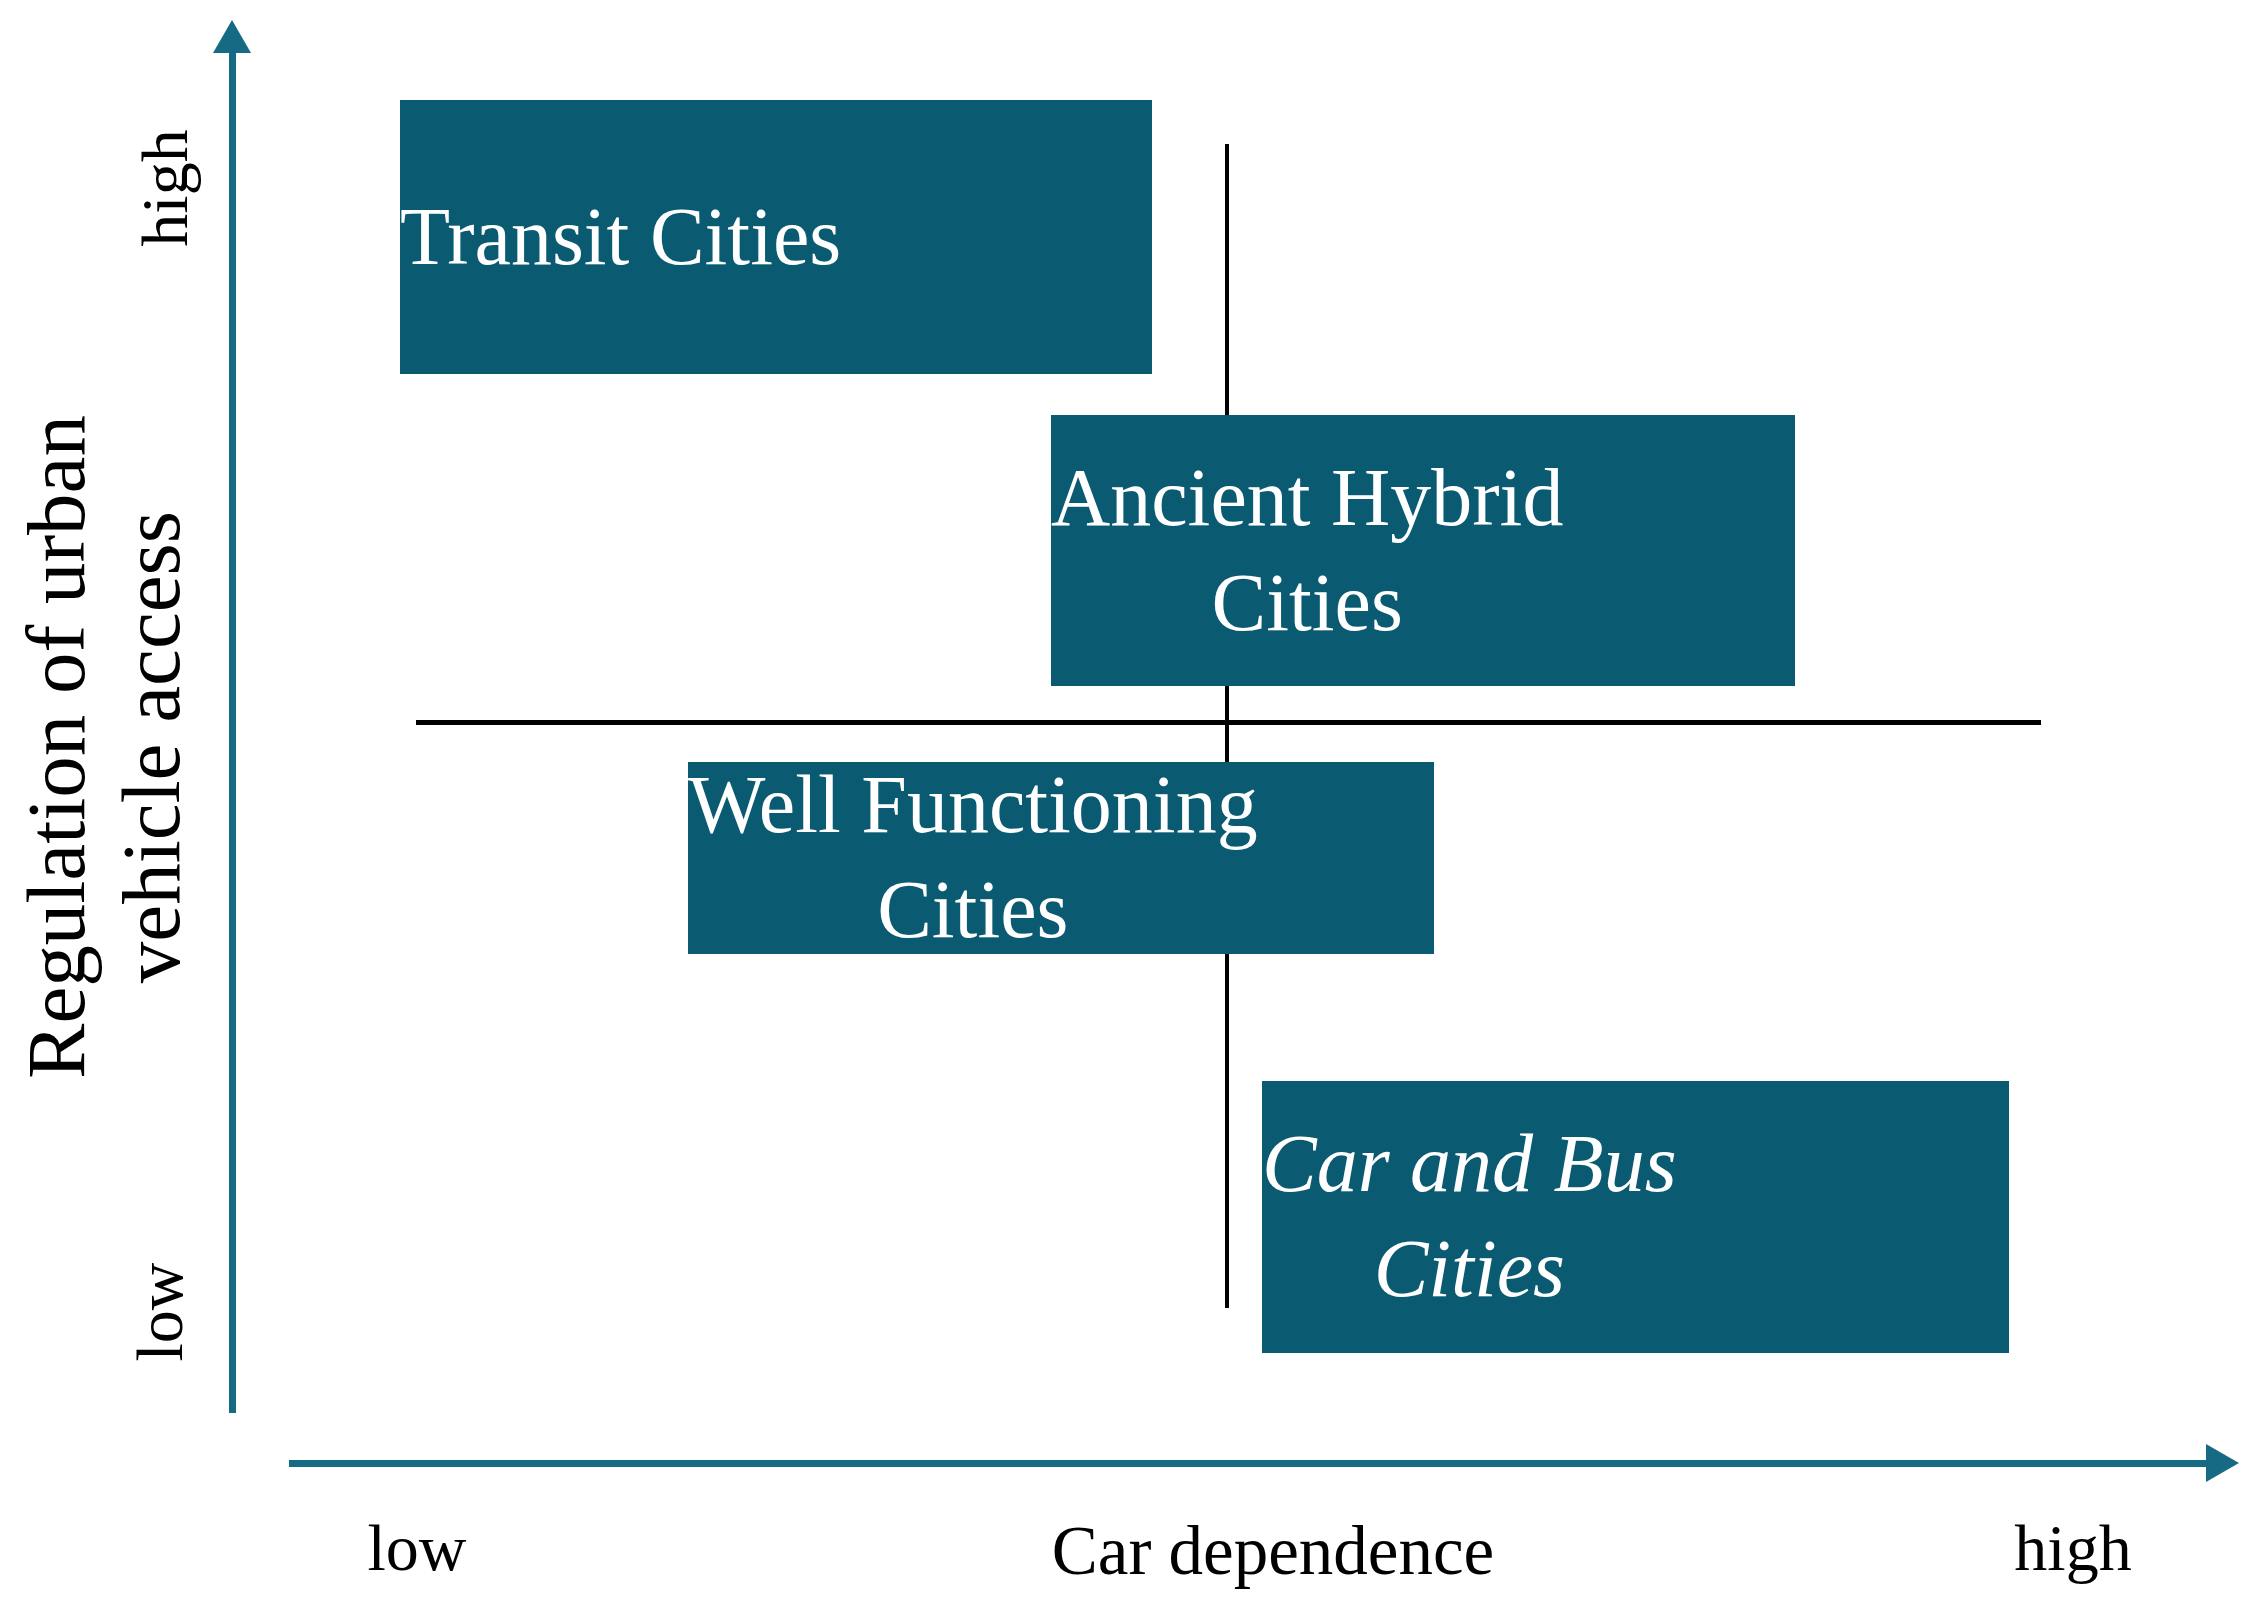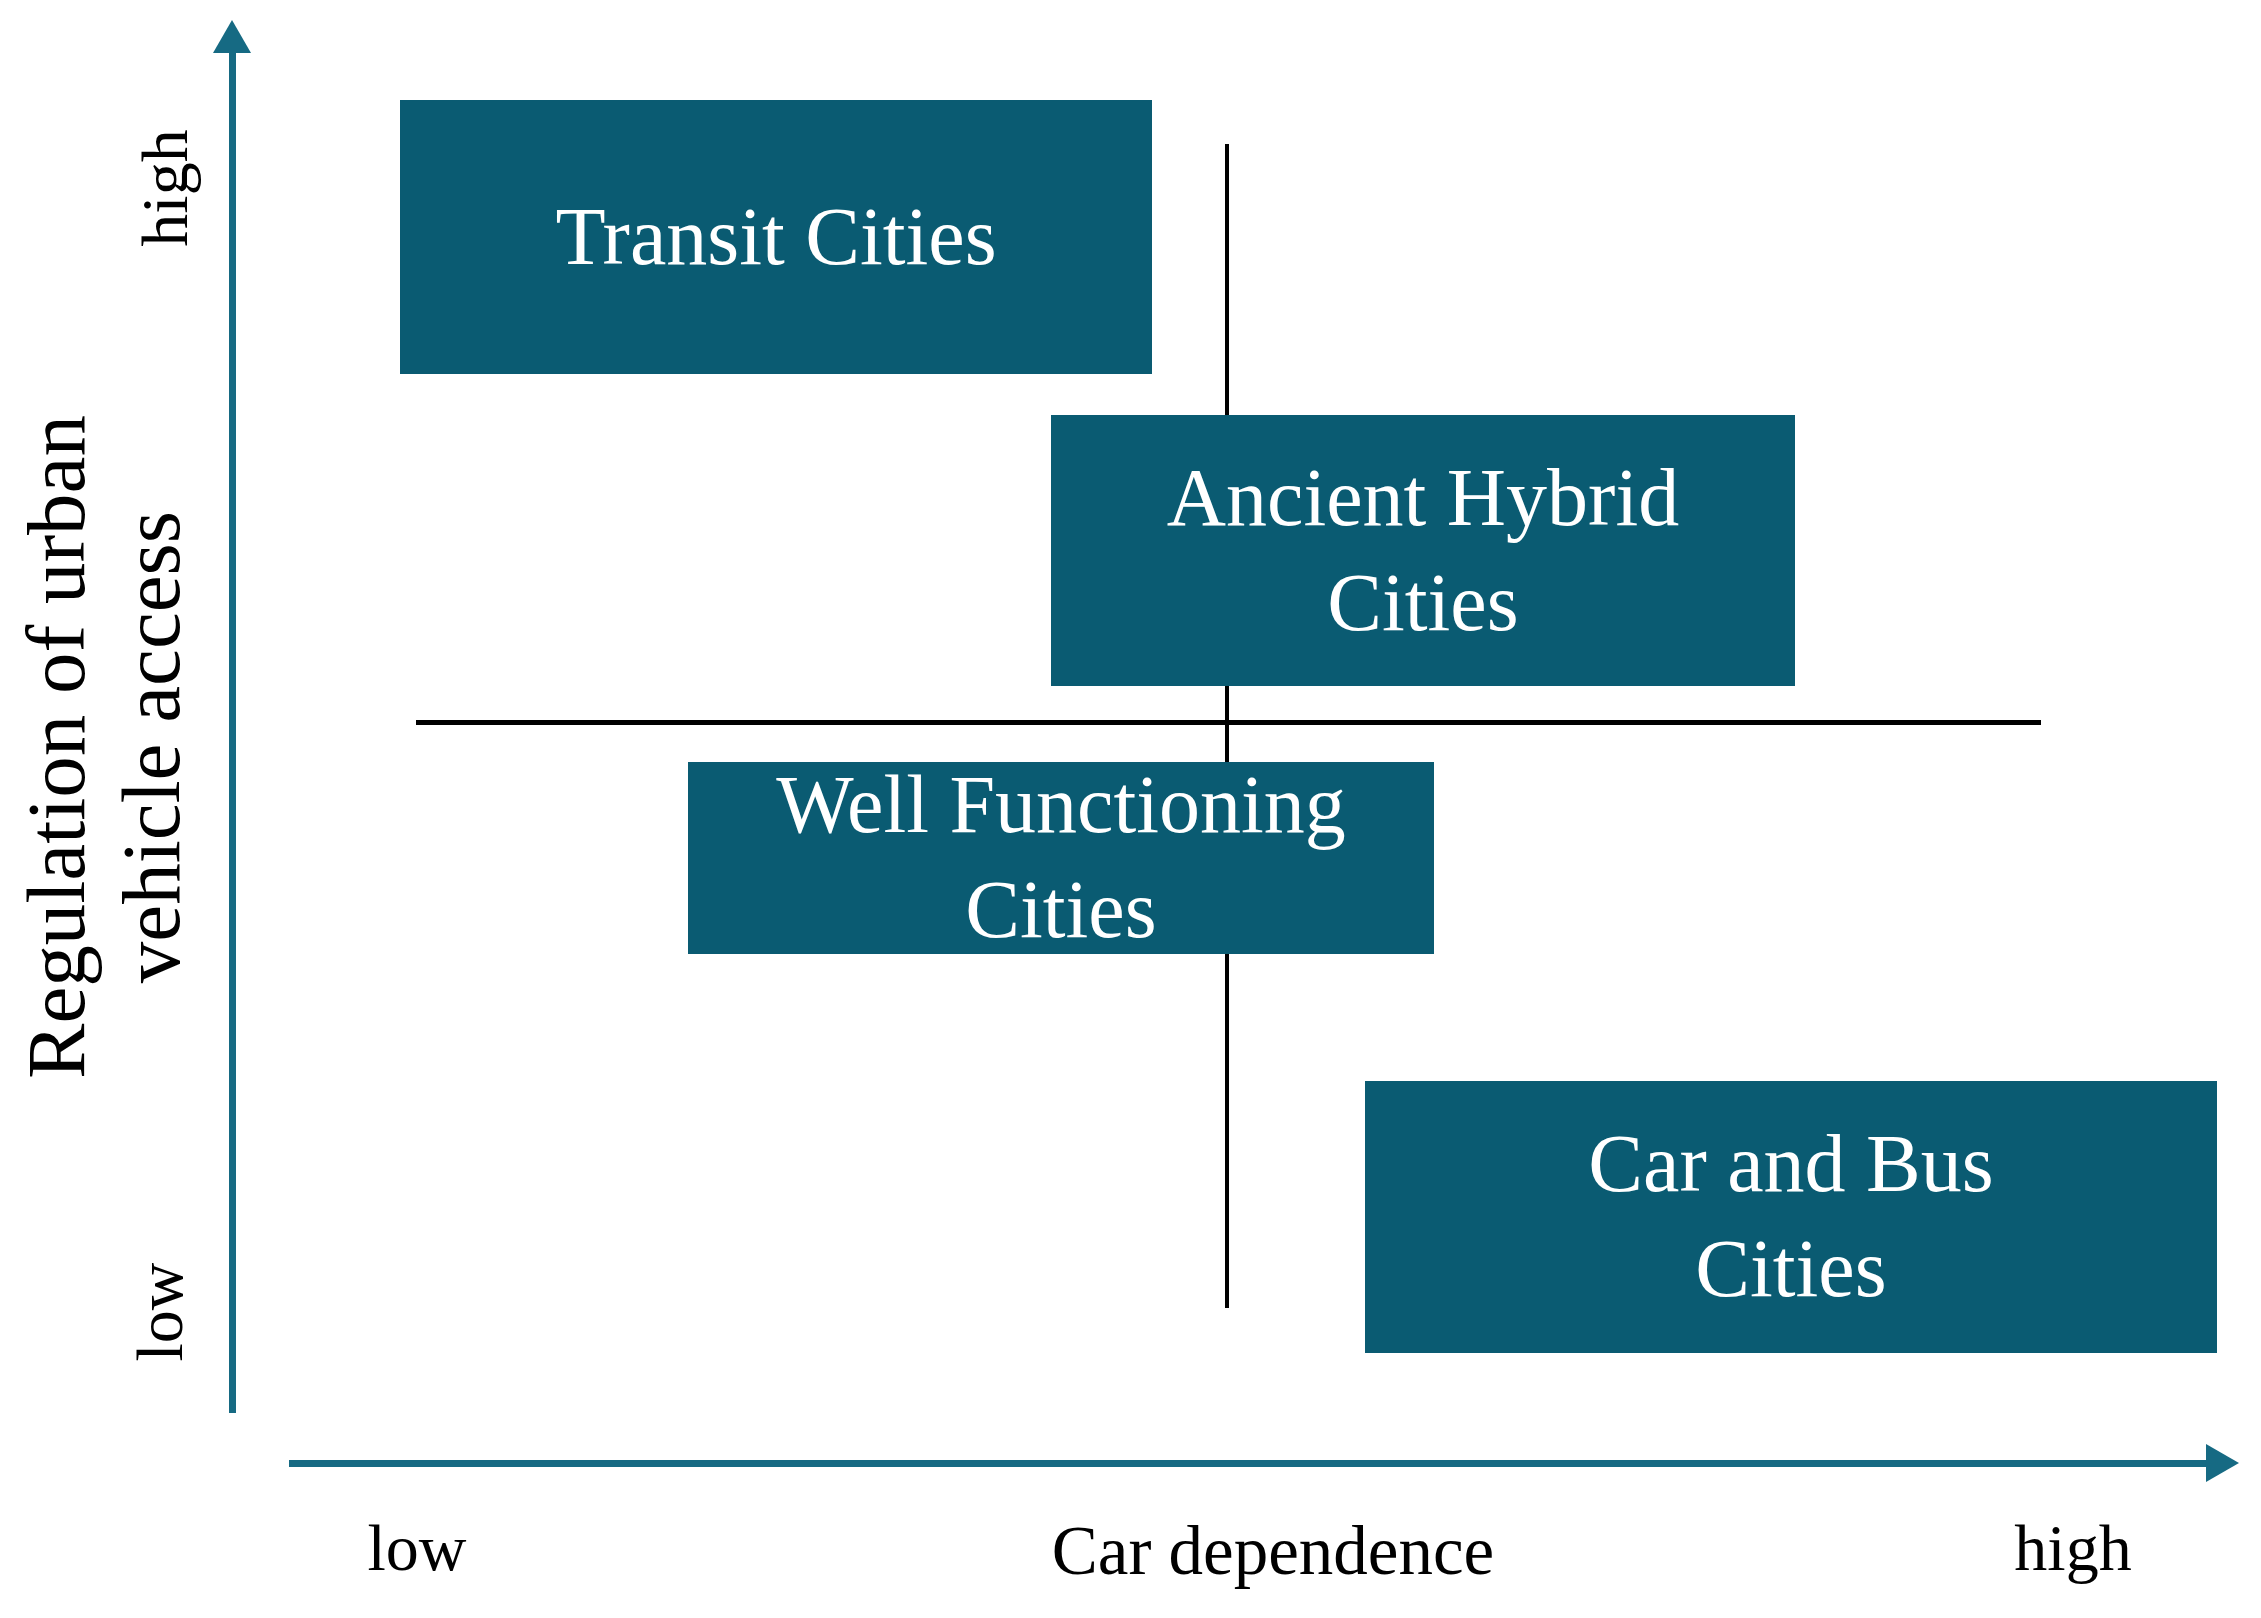--- a/index.html
+++ b/index.html
@@ -60,31 +60,30 @@
     background: #000000;
   }
 
   
   .qbox {
     position: absolute;
     background: #0a5b72;
     color: #ffffff;
     display: flex;
     align-items: center;
-    justify-content: center;
     text-align: center;
     font-size: 82px;
     line-height: 1.28;
     white-space: pre-line;
     z-index: 3;
   }
   .qbox-transit  { left: 400px;  top: 100px;  width: 752px; height: 274px; }
   .qbox-ancient  { left: 1051px; top: 415px;  width: 744px; height: 271px; }
   .qbox-well     { left: 688px;  top: 762px; width: 746px; height: 192px; }
-  .qbox-carbus   { left: 1365px; top: 1081px; width: 852px; height: 272px; }
+  .qbox-carbus   { left: 1262px; top: 1081px; width: 747px; height: 272px; font-style: italic; }
 
   
   .axis-label {
     position: absolute;
     color: #000000;
     white-space: pre-line;
     text-align: center;
     transform: translate(-50%, -50%);
     z-index: 4;
   }

